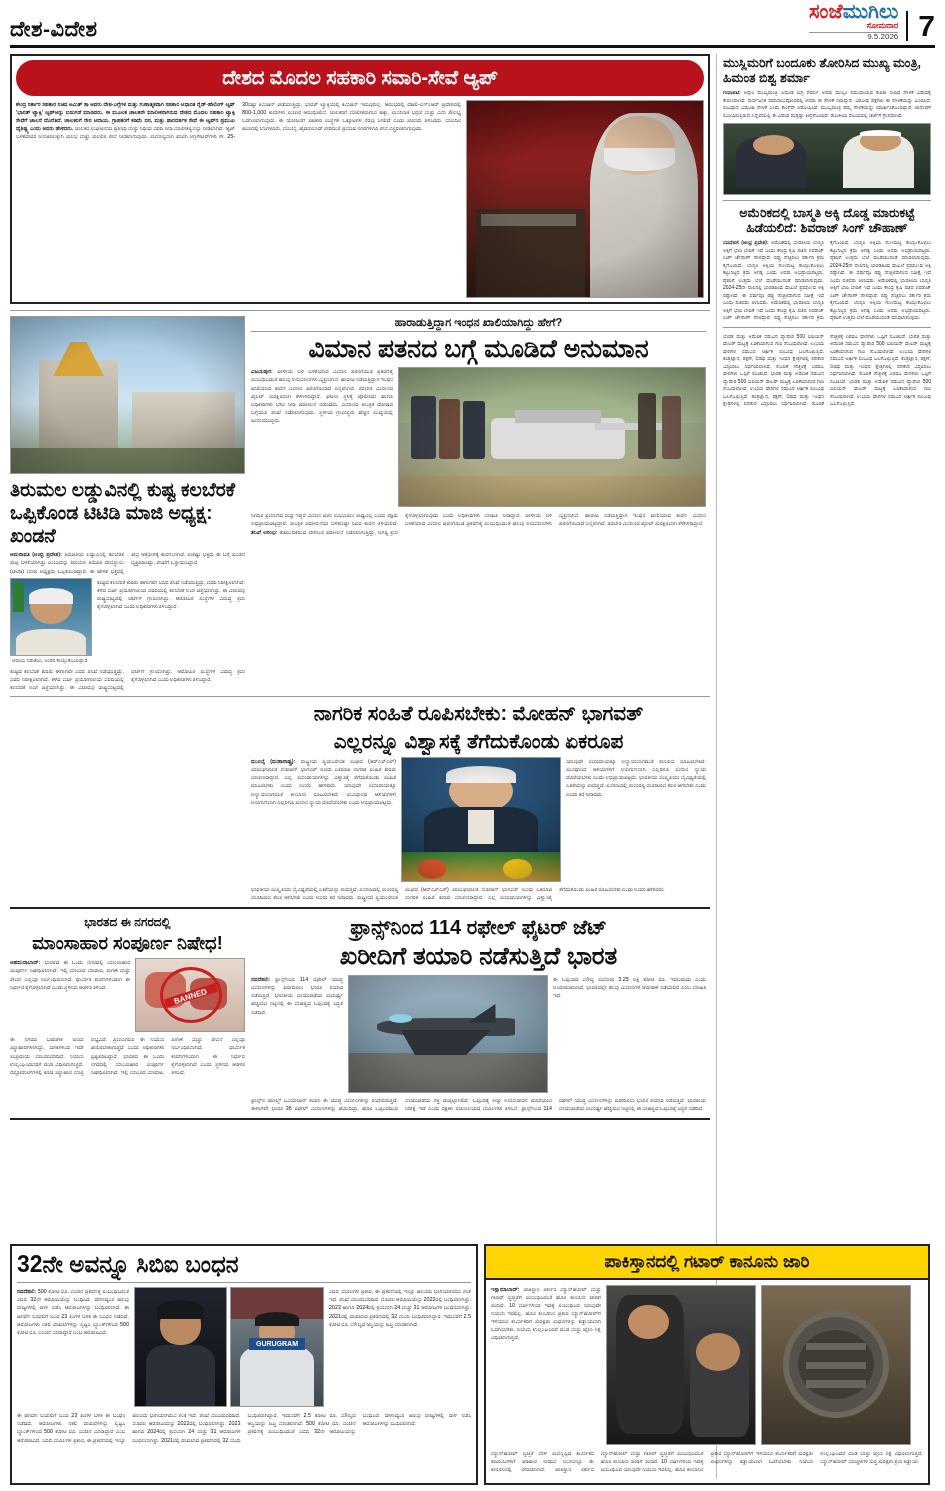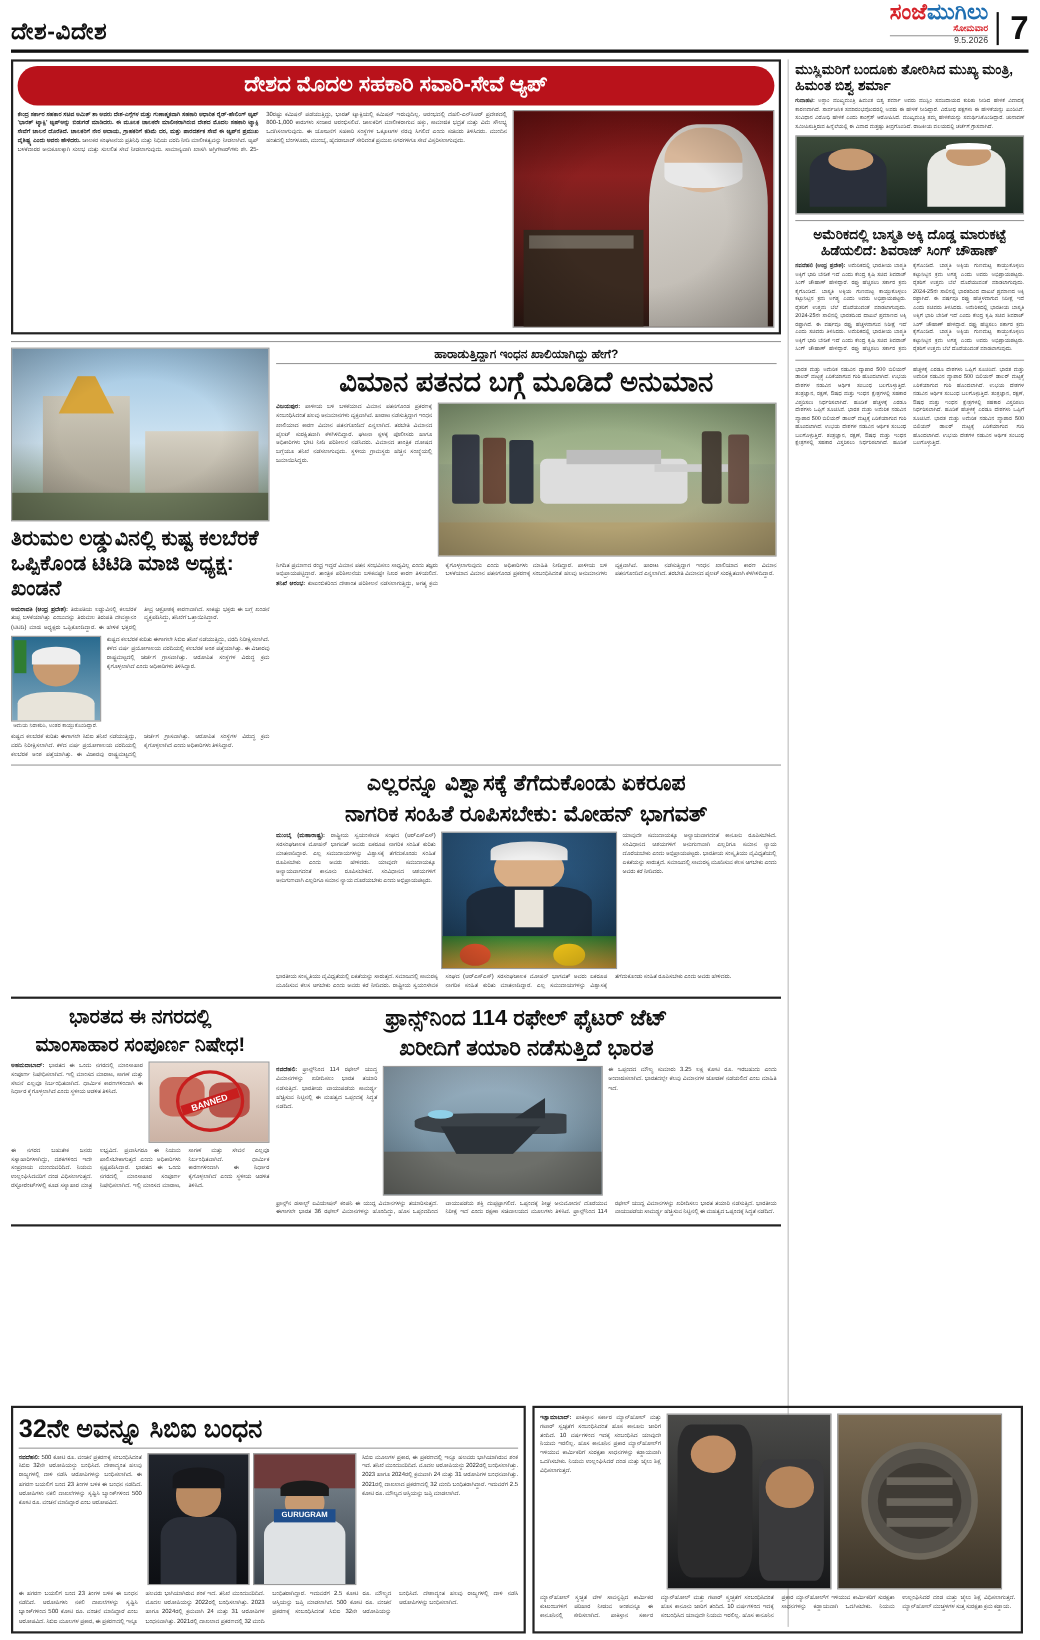--- a/index.html
+++ b/index.html
@@ -197,22 +197,22 @@
             <span class="bold">ತನಿಖೆ ಆರಂಭ:</span>
             <span>ಕುಟುಂಬಿಕರಿಂದ ದೇಶಾಂತ ಪರಿಶೀಲನೆ ನಡೆಸಲಾಗುತ್ತಿದ್ದು, ಅಗತ್ಯ ಕ್ರಮ ಕೈಗೊಳ್ಳಲಾಗುವುದು ಎಂದು ಅಧಿಕಾರಿಗಳು ಮಾಹಿತಿ ನೀಡಿದ್ದಾರೆ.</span>
             <span>ಪಾಳೀಯ ಬಳಿ ಬಳಕೆಯಾದ ವಿಮಾನ ಪತನಗೊಂಡ ಪ್ರಕರಣಕ್ಕೆ ಸಂಬಂಧಿಸಿದಂತೆ ಹಲವು ಅನುಮಾನಗಳು ವ್ಯಕ್ತವಾಗಿವೆ. ಹಾರಾಟ ನಡೆಸುತ್ತಿದ್ದಾಗ ಇಂಧನ ಖಾಲಿಯಾದ ಕಾರಣ ವಿಮಾನ ಪತನಗೊಂಡಿದೆ ಎನ್ನಲಾಗಿದೆ. ತರಬೇತಿ ವಿಮಾನದ ಪೈಲಟ್ ಸುರಕ್ಷಿತವಾಗಿ ಕೆಳಗಿಳಿದಿದ್ದಾರೆ.</span>
           </div>
         </div>
       </div>
 
       <div class="rule"></div>
 
       <div style="margin-left:241px;width:455px;">
+        <h1 class="hl center" style="font-size:20px;">ನಾಗರಿಕ ಸಂಹಿತೆ ರೂಪಿಸಬೇಕು: ಮೋಹನ್ ಭಾಗವತ್</h1>
         <h1 class="hl center" style="font-size:20px;">ಎಲ್ಲರನ್ನೂ ವಿಶ್ವಾಸಕ್ಕೆ ತೆಗೆದುಕೊಂಡು ಏಕರೂಪ</h1>
-        <h1 class="hl center" style="font-size:20px;">ನಾಗರಿಕ ಸಂಹಿತೆ ರೂಪಿಸಬೇಕು: ಮೋಹನ್ ಭಾಗವತ್</h1>
         <div class="flex gap5" style="margin-top:4px;">
           <div style="width:145px;" class="body-text">
             <span class="bold">ಮುಂಬೈ (ಮಹಾರಾಷ್ಟ್ರ):</span>
             <span>ರಾಷ್ಟ್ರೀಯ ಸ್ವಯಂಸೇವಕ ಸಂಘದ (ಆರ್‌ಎಸ್‌ಎಸ್) ಸರಸಂಘಚಾಲಕ ಮೋಹನ್ ಭಾಗವತ್ ಅವರು ಏಕರೂಪ ನಾಗರಿಕ ಸಂಹಿತೆ ಕುರಿತು ಮಾತನಾಡಿದ್ದಾರೆ. ಎಲ್ಲ ಸಮುದಾಯಗಳನ್ನು ವಿಶ್ವಾಸಕ್ಕೆ ತೆಗೆದುಕೊಂಡು ಸಂಹಿತೆ ರೂಪಿಸಬೇಕು ಎಂದು ಅವರು ಹೇಳಿದರು.</span>
             <span>ಯಾವುದೇ ಸಮುದಾಯಕ್ಕೂ ಅನ್ಯಾಯವಾಗದಂತೆ ಕಾನೂನು ರೂಪಿಸಬೇಕಿದೆ. ಸಂವಿಧಾನದ ಆಶಯಗಳಿಗೆ ಅನುಗುಣವಾಗಿ ಎಲ್ಲರಿಗೂ ಸಮಾನ ನ್ಯಾಯ ದೊರೆಯಬೇಕು ಎಂದು ಅಭಿಪ್ರಾಯಪಟ್ಟರು.</span>
           </div>
           <div class="photo vignette" style="width:160px;height:125px;background:linear-gradient(#2f5f8a,#17324a);">
             <div style="position:absolute;left:30%;top:10%;width:40%;height:34%;background:#d9ae86;border-radius:50%;"></div>
             <div style="position:absolute;left:28%;top:6%;width:44%;height:14%;background:#efefef;border-radius:50% 50% 0 0;"></div>
             <div style="position:absolute;left:14%;top:40%;width:72%;height:40%;background:#1d2a3a;border-radius:30% 30% 0 0;"></div>
@@ -229,21 +229,21 @@
         <div class="body-text mc3" style="margin-top:3px;">
           <span>ಭಾರತೀಯ ಸಂಸ್ಕೃತಿಯು ವೈವಿಧ್ಯತೆಯಲ್ಲಿ ಏಕತೆಯನ್ನು ಸಾರುತ್ತದೆ. ಸಮಾಜದಲ್ಲಿ ಸಾಮರಸ್ಯ ಮೂಡಿಸುವ ಕೆಲಸ ಆಗಬೇಕು ಎಂದು ಅವರು ಕರೆ ನೀಡಿದರು.</span>
           <span>ರಾಷ್ಟ್ರೀಯ ಸ್ವಯಂಸೇವಕ ಸಂಘದ (ಆರ್‌ಎಸ್‌ಎಸ್) ಸರಸಂಘಚಾಲಕ ಮೋಹನ್ ಭಾಗವತ್ ಅವರು ಏಕರೂಪ ನಾಗರಿಕ ಸಂಹಿತೆ ಕುರಿತು ಮಾತನಾಡಿದ್ದಾರೆ. ಎಲ್ಲ ಸಮುದಾಯಗಳನ್ನು ವಿಶ್ವಾಸಕ್ಕೆ ತೆಗೆದುಕೊಂಡು ಸಂಹಿತೆ ರೂಪಿಸಬೇಕು ಎಂದು ಅವರು ಹೇಳಿದರು.</span>
         </div>
       </div>
 
       <div class="rule-thick"></div>
 
       <div class="flex gap6">
         <div style="width:235px;">
-          <h2 class="hl center" style="font-size:18px;">ಭಾರತದ ಈ ನಗರದಲ್ಲಿ</h2>
+          <h2 class="hl center" style="font-size:12px;">ಭಾರತದ ಈ ನಗರದಲ್ಲಿ</h2>
           <h2 class="hl center" style="font-size:18px;">ಮಾಂಸಾಹಾರ ಸಂಪೂರ್ಣ ನಿಷೇಧ!</h2>
           <div class="flex gap5" style="margin-top:4px;">
             <div style="width:120px;" class="body-text">
               <span class="bold">ಅಹಮದಾಬಾದ್:</span>
               <span>ಭಾರತದ ಈ ಒಂದು ನಗರದಲ್ಲಿ ಮಾಂಸಾಹಾರ ಸಂಪೂರ್ಣ ನಿಷೇಧಿಸಲಾಗಿದೆ. ಇಲ್ಲಿ ಮಾಂಸದ ಮಾರಾಟ, ಸಾಗಣೆ ಮತ್ತು ಸೇವನೆ ಎಲ್ಲವೂ ನಿರ್ಬಂಧಿತವಾಗಿದೆ. ಧಾರ್ಮಿಕ ಕಾರಣಗಳಿಂದಾಗಿ ಈ ನಿರ್ಧಾರ ಕೈಗೊಳ್ಳಲಾಗಿದೆ ಎಂದು ಸ್ಥಳೀಯ ಆಡಳಿತ ತಿಳಿಸಿದೆ.</span>
             </div>
             <div class="photo" style="width:110px;height:74px;background:linear-gradient(#e8d9cf,#cbb2a4);">
               <div style="position:absolute;left:8%;top:18%;width:38%;height:50%;background:#c96a5a;border-radius:30%;"></div>
               <div style="position:absolute;left:50%;top:26%;width:34%;height:44%;background:#b9534a;border-radius:30%;"></div>
               <div style="position:absolute;left:22%;top:10%;width:58%;height:78%;border:3px solid #c81e1e;border-radius:50%;"></div>
@@ -253,21 +253,21 @@
           </div>
           <div class="body-text mc3" style="margin-top:3px;">
             <span>ಈ ನಗರದ ಬಹುತೇಕ ಜನರು ಸಸ್ಯಾಹಾರಿಗಳಾಗಿದ್ದು, ದಶಕಗಳಿಂದ ಇದೇ ಸಂಪ್ರದಾಯ ಮುಂದುವರಿದಿದೆ. ನಿಯಮ ಉಲ್ಲಂಘಿಸಿದವರಿಗೆ ದಂಡ ವಿಧಿಸಲಾಗುತ್ತದೆ.</span>
             <span>ರೆಸ್ಟೋರೆಂಟ್‌ಗಳಲ್ಲಿ ಕೂಡ ಸಸ್ಯಾಹಾರ ಮಾತ್ರ ಲಭ್ಯವಿದೆ. ಪ್ರವಾಸಿಗರೂ ಈ ನಿಯಮ ಪಾಲಿಸಬೇಕಾಗುತ್ತದೆ ಎಂದು ಅಧಿಕಾರಿಗಳು ಸ್ಪಷ್ಟಪಡಿಸಿದ್ದಾರೆ.</span>
             <span>ಭಾರತದ ಈ ಒಂದು ನಗರದಲ್ಲಿ ಮಾಂಸಾಹಾರ ಸಂಪೂರ್ಣ ನಿಷೇಧಿಸಲಾಗಿದೆ. ಇಲ್ಲಿ ಮಾಂಸದ ಮಾರಾಟ, ಸಾಗಣೆ ಮತ್ತು ಸೇವನೆ ಎಲ್ಲವೂ ನಿರ್ಬಂಧಿತವಾಗಿದೆ. ಧಾರ್ಮಿಕ ಕಾರಣಗಳಿಂದಾಗಿ ಈ ನಿರ್ಧಾರ ಕೈಗೊಳ್ಳಲಾಗಿದೆ ಎಂದು ಸ್ಥಳೀಯ ಆಡಳಿತ ತಿಳಿಸಿದೆ.</span>
           </div>
         </div>
 
         <div style="width:455px;">
           <h2 class="hl center" style="font-size:20px;">ಫ್ರಾನ್ಸ್‌ನಿಂದ 114 ರಫೇಲ್ ಫೈಟರ್ ಜೆಟ್</h2>
-          <h2 class="hl center" style="font-size:20px;">ಖರೀದಿಗೆ ತಯಾರಿ ನಡೆಸುತ್ತಿದೆ ಭಾರತ</h2>
+          <h2 class="hl center" style="font-size:24px;">ಖರೀದಿಗೆ ತಯಾರಿ ನಡೆಸುತ್ತಿದೆ ಭಾರತ</h2>
           <div class="flex gap5" style="margin-top:4px;">
             <div style="width:92px;" class="body-text">
               <span class="bold">ನವದೆಹಲಿ:</span>
               <span>ಫ್ರಾನ್ಸ್‌ನಿಂದ 114 ರಫೇಲ್ ಯುದ್ಧ ವಿಮಾನಗಳನ್ನು ಖರೀದಿಸಲು ಭಾರತ ತಯಾರಿ ನಡೆಸುತ್ತಿದೆ. ಭಾರತೀಯ ವಾಯುಪಡೆಯ ಸಾಮರ್ಥ್ಯ ಹೆಚ್ಚಿಸುವ ನಿಟ್ಟಿನಲ್ಲಿ ಈ ಮಹತ್ವದ ಒಪ್ಪಂದಕ್ಕೆ ಸಿದ್ಧತೆ ನಡೆದಿದೆ.</span>
             </div>
             <div class="photo vignette" style="width:200px;height:118px;background:linear-gradient(#9fb6c6,#5e7a8c);">
               <div style="position:absolute;left:0;bottom:0;width:100%;height:34%;background:#6d6f6a;"></div>
               <div style="position:absolute;left:14%;top:36%;width:70%;height:16%;background:#3b4248;border-radius:40% 8% 8% 40%;"></div>
               <div style="position:absolute;left:26%;top:46%;width:46%;height:22%;background:#2c3238;clip-path:polygon(0 0,100% 0,72% 100%,16% 100%);"></div>
               <div style="position:absolute;left:60%;top:24%;width:14%;height:16%;background:#2c3238;clip-path:polygon(0 100%,100% 100%,100% 0);"></div>
@@ -374,20 +374,21 @@
       </div>
       <div class="body-text mc4" style="margin-top:4px;">
         <span>ಈ ಹಗರಣ ಬಯಲಿಗೆ ಬಂದ 23 ತಿಂಗಳ ಬಳಿಕ ಈ ಬಂಧನ ನಡೆದಿದೆ. ಆರೋಪಿಗಳು ನಕಲಿ ದಾಖಲೆಗಳನ್ನು ಸೃಷ್ಟಿಸಿ ಬ್ಯಾಂಕ್‌ಗಳಿಂದ 500 ಕೋಟಿ ರೂ. ವಂಚನೆ ಮಾಡಿದ್ದಾರೆ ಎಂಬ ಆರೋಪವಿದೆ.</span>
         <span>ಸಿಬಿಐ ಮೂಲಗಳ ಪ್ರಕಾರ, ಈ ಪ್ರಕರಣದಲ್ಲಿ ಇನ್ನೂ ಹಲವರು ಭಾಗಿಯಾಗಿರುವ ಶಂಕೆ ಇದೆ. ತನಿಖೆ ಮುಂದುವರಿದಿದೆ.</span>
         <span>ಮೊದಲ ಆರೋಪಿಯನ್ನು 2022ರಲ್ಲಿ ಬಂಧಿಸಲಾಗಿತ್ತು. 2023 ಹಾಗೂ 2024ರಲ್ಲಿ ಕ್ರಮವಾಗಿ 24 ಮತ್ತು 31 ಆರೋಪಿಗಳ ಬಂಧನವಾಗಿತ್ತು. 2021ರಲ್ಲಿ ದಾಖಲಾದ ಪ್ರಕರಣದಲ್ಲಿ 32 ಮಂದಿ ಬಂಧಿತರಾಗಿದ್ದಾರೆ. ಇದುವರೆಗೆ 2.5 ಕೋಟಿ ರೂ. ಮೌಲ್ಯದ ಆಸ್ತಿಯನ್ನು ಜಪ್ತಿ ಮಾಡಲಾಗಿದೆ.</span>
         <span>500 ಕೋಟಿ ರೂ. ವಂಚನೆ ಪ್ರಕರಣಕ್ಕೆ ಸಂಬಂಧಿಸಿದಂತೆ ಸಿಬಿಐ 32ನೇ ಆರೋಪಿಯನ್ನು ಬಂಧಿಸಿದೆ. ದೇಶಾದ್ಯಂತ ಹಲವು ರಾಜ್ಯಗಳಲ್ಲಿ ದಾಳಿ ನಡೆಸಿ ಆರೋಪಿಗಳನ್ನು ಬಂಧಿಸಲಾಗಿದೆ.</span>
       </div>
     </div>
 
     <div class="b-right">
+      <div class="yellow-head">ಪಾಕಿಸ್ತಾನದಲ್ಲಿ ಗಟಾರ್ ಕಾನೂನು ಜಾರಿ</div>
       <div style="padding:5px;">
         <div class="flex gap5">
           <div style="width:110px;" class="body-text">
             <span class="bold">ಇಸ್ಲಾಮಾಬಾದ್:</span>
             <span>ಪಾಕಿಸ್ತಾನ ಸರ್ಕಾರ ಮ್ಯಾನ್‌ಹೋಲ್ ಮತ್ತು ಗಟಾರ್ ಸ್ವಚ್ಛತೆಗೆ ಸಂಬಂಧಿಸಿದಂತೆ ಹೊಸ ಕಾನೂನು ಜಾರಿಗೆ ತಂದಿದೆ. 10 ವರ್ಷಗಳಿಂದ ಇದಕ್ಕೆ ಸಂಬಂಧಿಸಿದ ಯಾವುದೇ ನಿಯಮ ಇರಲಿಲ್ಲ.</span>
             <span>ಹೊಸ ಕಾನೂನಿನ ಪ್ರಕಾರ ಮ್ಯಾನ್‌ಹೋಲ್‌ಗೆ ಇಳಿಯುವ ಕಾರ್ಮಿಕರಿಗೆ ಸುರಕ್ಷತಾ ಸಾಧನಗಳನ್ನು ಕಡ್ಡಾಯವಾಗಿ ಒದಗಿಸಬೇಕು. ನಿಯಮ ಉಲ್ಲಂಘಿಸಿದರೆ ದಂಡ ಮತ್ತು ಜೈಲು ಶಿಕ್ಷೆ ವಿಧಿಸಲಾಗುತ್ತದೆ.</span>
           </div>
           <div class="photo" style="width:150px;height:160px;background:linear-gradient(#4a4a48,#17181a);">
             <div style="position:absolute;left:6%;top:6%;width:46%;height:88%;background:#2b2b2c;border-radius:18%;"></div>
             <div style="position:absolute;left:14%;top:12%;width:28%;height:22%;background:#c08d64;border-radius:50%;"></div>

